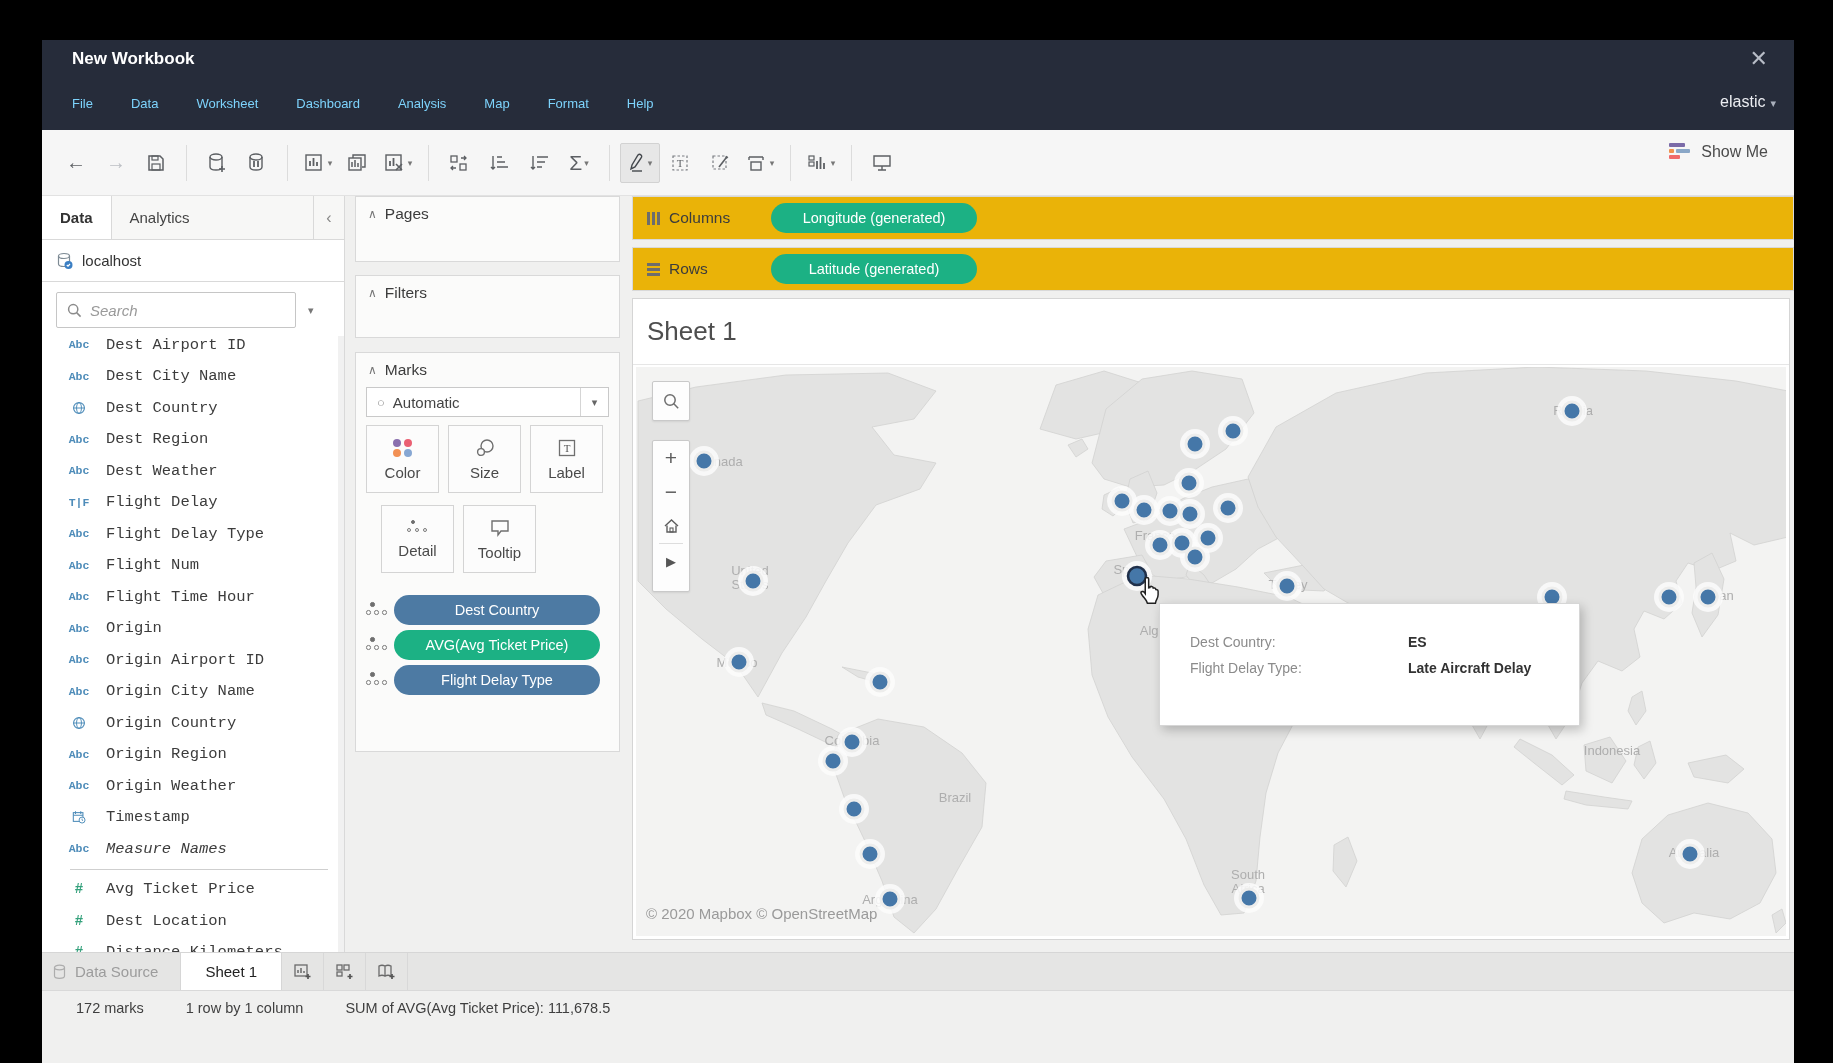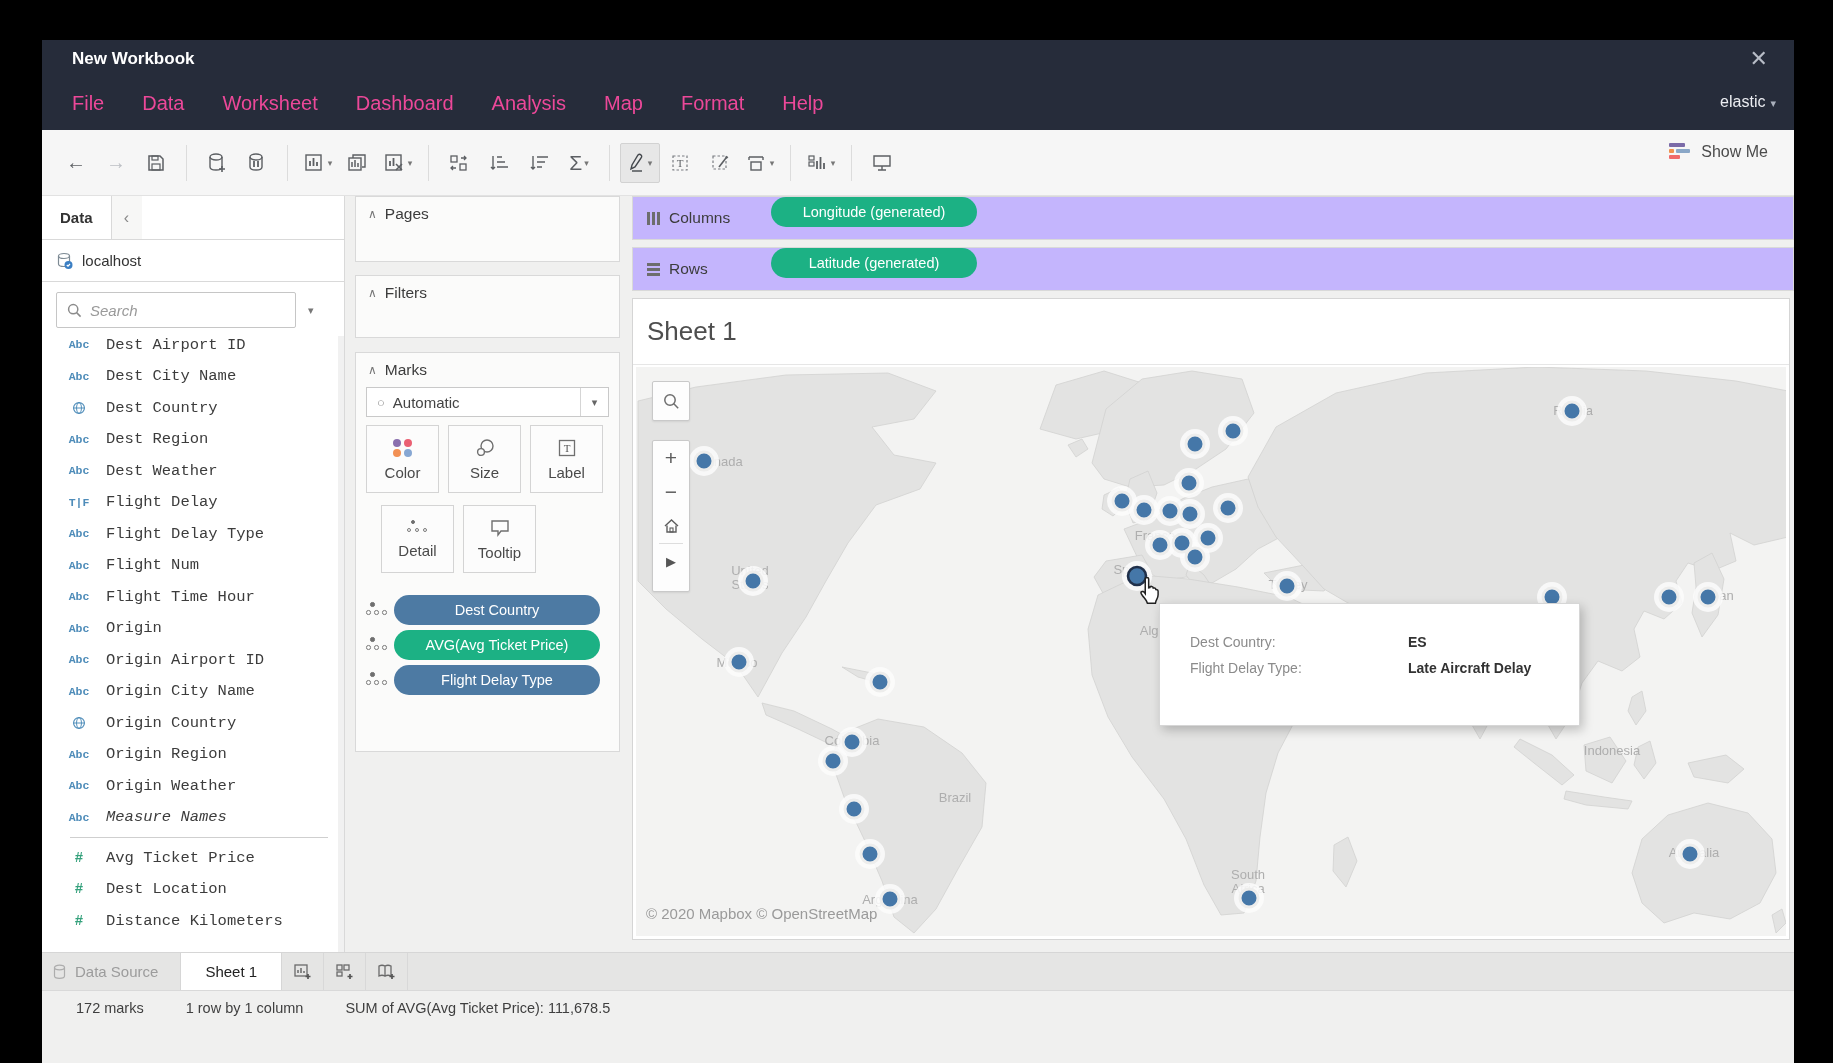--- a/index.html
+++ b/index.html
@@ -11,21 +11,21 @@
   html,body{width:1833px;height:1063px;background:#000;overflow:hidden;
     font-family:"Liberation Sans","DejaVu Sans",sans-serif;color:var(--text);}
   .window{position:absolute;left:42px;top:40px;width:1752px;height:1028px;background:var(--panel-bg);}
 
   
   .titlebar{position:absolute;left:0;top:0;right:0;height:36px;background:var(--titlebar-bg);}
   .titlebar .wtitle{position:absolute;left:30px;top:9px;color:#fff;font-size:17px;font-weight:bold;}
   .close-x{position:absolute;right:26px;top:6px;color:#b7bcc6;font-size:22px;cursor:default;}
   .menubar{position:absolute;left:0;top:36px;right:0;height:54px;background:var(--titlebar-bg);}
   #menu-items{position:absolute;left:30px;top:0;height:54px;display:flex;align-items:center;gap:38px;}
-  .menu-item{color:#ec4899;font-size:20px;}
+  .menu-item{color:#7dd3fc;font-size:13px;}
   .user-menu{position:absolute;right:18px;top:17px;color:#eceef2;font-size:16px;}
   .user-menu .caret{font-size:11px;color:#aab0bc;margin-left:5px;}
 
   
   .toolbar{position:absolute;left:0;top:90px;right:0;height:66px;background:var(--toolbar-bg);
     border-bottom:1px solid #e2e2e2;display:flex;align-items:center;}
   .tb{display:flex;align-items:center;justify-content:center;height:40px;min-width:40px;
     color:#5c5f63;font-size:20px;position:relative;}
   .tb svg{display:block;}
   .tb .mini-caret{font-size:9px;color:#777;margin-left:2px;}
@@ -92,22 +92,22 @@
   .detail-dots .t{left:4px;top:0;background:#6f6f6f;border-color:#6f6f6f;}
   .detail-dots .b1{left:0;top:8px;} .detail-dots .b2{left:8px;top:8px;} .detail-dots .b3{left:16px;top:8px;}
   #marks-pills{position:absolute;left:10px;top:242px;right:10px;display:flex;flex-direction:column;gap:5px;}
   .pill-row{display:flex;align-items:center;gap:6px;}
   .pill{height:30px;border-radius:15px;color:#fff;font-size:14.5px;display:flex;align-items:center;
     justify-content:center;flex:1;max-width:206px;}
   .pill.blue{background:var(--pill-blue);} .pill.green{background:var(--pill-green);}
 
   
   .sheetarea{position:absolute;left:588px;top:0;right:0;height:756px;background:var(--panel-bg);}
-  .shelf{position:absolute;left:2px;right:0;height:44px;background:#c4b5fd;border:1px solid var(--border);
-    display:flex;}
+  .shelf{position:absolute;left:2px;right:0;height:44px;background:#eab308;border:1px solid var(--border);
+    display:flex;align-items:center;}
   .shelf.columns{top:0;} .shelf.rows{top:51px;}
   .shelf-label{width:128px;display:flex;align-items:center;gap:9px;padding-left:14px;font-size:15.5px;color:#3c3c3c;flex:none;}
   .cols-icon{display:flex;gap:2px;} .cols-icon i{width:3px;height:13px;background:#6d6d6d;display:block;}
   .rows-icon{display:flex;flex-direction:column;gap:2px;} .rows-icon i{width:13px;height:3px;background:#6d6d6d;display:block;}
   .shelf-pill{margin-left:10px;width:206px;height:30px;border-radius:15px;background:var(--pill-green);
     color:#fff;font-size:14.5px;display:flex;align-items:center;justify-content:center;}
   .sheetpanel{position:absolute;left:2px;right:4px;top:102px;height:642px;background:#fff;border:1px solid #d5d5d5;}
   .sheet-title{height:66px;border-bottom:1px solid #e6e6e6;display:flex;align-items:center;
     padding-left:14px;font-size:26px;color:#4e4e4e;}
   .mapwrap{position:absolute;left:3px;right:3px;top:68px;bottom:3px;overflow:hidden;background:#f3f3f2;}
@@ -289,20 +289,23 @@
     </div>
   </div>
 
   <div class="main">
 
     <div class="sidebar">
       <div class="side-tabs">
         <div class="stab active">
             <span>Data</span>
           </div>
+        <div class="stab idle">
+            <span>Analytics</span>
+          </div>
         <div class="collapse">‹</div>
       </div>
       <div class="connection">
         <svg width="18" height="18" viewBox="0 0 18 18">
           <ellipse cx="8" cy="4" rx="5.5" ry="2.5" fill="none" stroke="#7d8a94" stroke-width="1.2"></ellipse>
           <path d="M2.5 4v8c0 1.4 2.5 2.5 5.5 2.5s5.5-1.1 5.5-2.5V4" fill="none" stroke="#7d8a94" stroke-width="1.2"></path>
           <circle cx="12.5" cy="13" r="4" fill="#3b7fc4"></circle>
             <path d="M10.8 13l1.2 1.2 2-2.2" stroke="#fff" stroke-width="1.2" fill="none"></path>
         </svg>
         <span>localhost</span>
@@ -407,20 +410,31 @@
               <span class="ficon">
                 <span class="fi abc">Abc</span>
               </span>
               <span class="lbl">Origin Region</span>
             </div>
             <div class="field-row">
               <span class="ficon">
                 <span class="fi abc">Abc</span>
               </span>
               <span class="lbl">Origin Weather</span>
+            </div>
+            <div class="field-row">
+              <span class="ficon">
+                <svg width="14" height="14" viewBox="0 0 16 16">
+                  <rect x="1.5" y="3" width="11" height="10" fill="none" stroke="#4e8cb9" stroke-width="1.2"></rect>
+                  <path d="M4 1.5v3M10 1.5v3M1.5 6h11" stroke="#4e8cb9" stroke-width="1.2"></path>
+                  <circle cx="11.5" cy="11.5" r="3.4" fill="#fff" stroke="#4e8cb9" stroke-width="1.1"></circle>
+                  <path d="M11.5 9.8v1.8l1.2.7" fill="none" stroke="#4e8cb9" stroke-width="1"></path>
+                </svg>
+              </span>
+              <span class="lbl">Timestamp</span>
             </div>
             <div class="field-row">
               <span class="ficon">
                 <span class="fi abc">Abc</span>
               </span>
               <span class="lbl italic">Measure Names</span>
             </div>
             <div class="fdivider"></div>
             <div class="field-row">
               <span class="ficon">

